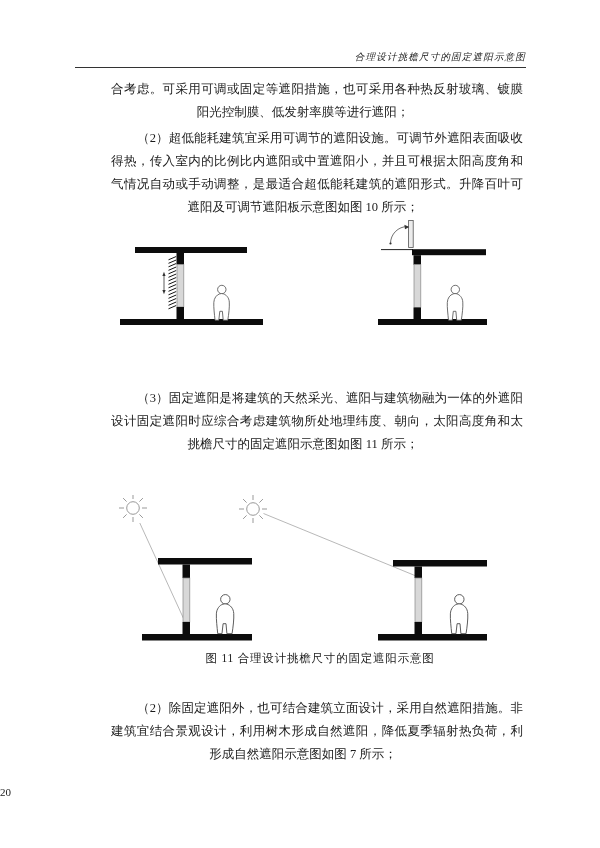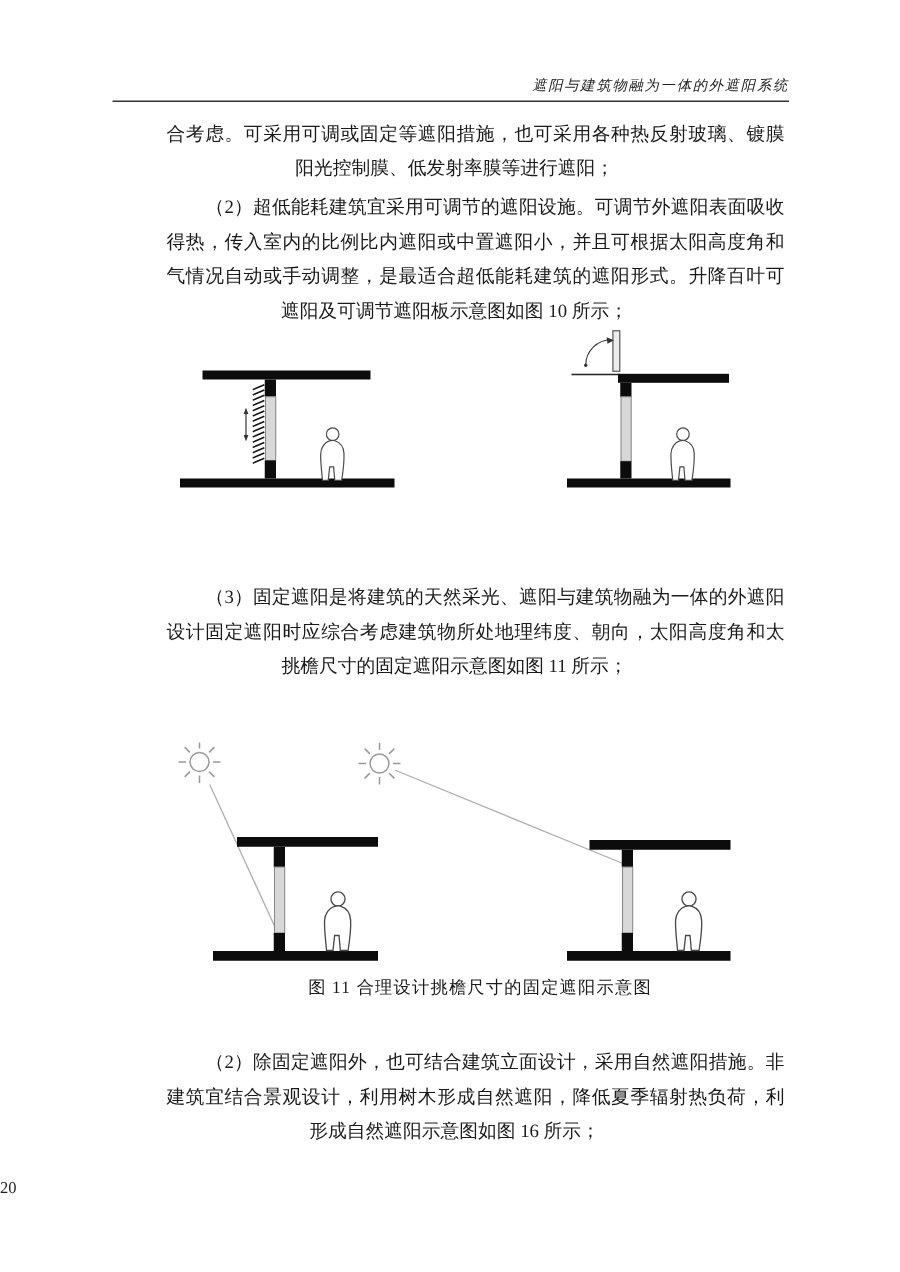--- a/index.html
+++ b/index.html
@@ -22,21 +22,21 @@
            font-size:11.5px;letter-spacing:0.8px;color:#1a1a1a;}
   .figure-svg{position:absolute;}
   .pageno{position:absolute;top:786px;left:0;width:600px;text-align:left;
           font-size:11px;color:#222;}
 </style>
 </head>
 <body>
 
 <div class="page">
 
-  <div class="running-head">遮阳与建筑物融为一体的外遮阳系统</div>
+  <div class="running-head">合理设计挑檐尺寸的固定遮阳示意图</div>
   <div class="head-rule"></div>
 
   <div class="para" style="top:78px">
     <div class="line j">合考虑。可采用可调或固定等遮阳措施，也可采用各种热反射玻璃、镀膜玻璃、</div>
     <div class="line last">阳光控制膜、低发射率膜等进行遮阳；</div>
   </div>
 
   <div class="para" style="top:127px">
     <div class="line j ind">（2）超低能耗建筑宜采用可调节的遮阳设施。可调节外遮阳表面吸收的太阳</div>
     <div class="line j">得热，传入室内的比例比内遮阳或中置遮阳小，并且可根据太阳高度角和室外天</div>
@@ -131,18 +131,18 @@
       <rect x="414.5" y="622" width="7.5" height="12.5" fill="#0c0c0c"></rect>
       <use href="#personB" x="459" y="634" transform="translate(459 634) scale(1.12) translate(-459 -634)"></use>
     </g>
   </svg>
 
   <div class="caption" style="top:651px">图 11 合理设计挑檐尺寸的固定遮阳示意图</div>
 
   <div class="para" style="top:697px">
     <div class="line j ind">（2）除固定遮阳外，也可结合建筑立面设计，采用自然遮阳措施。非高层</div>
     <div class="line j">建筑宜结合景观设计，利用树木形成自然遮阳，降低夏季辐射热负荷，利用树木</div>
-    <div class="line last">形成自然遮阳示意图如图 16 所示；</div>
+    <div class="line last">形成自然遮阳示意图如图 7 所示；</div>
   </div>
 
   <div class="pageno">20</div>
 
 </div>
 
 </body></html>

